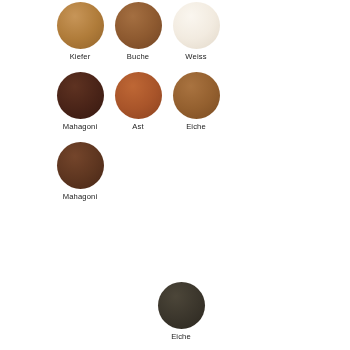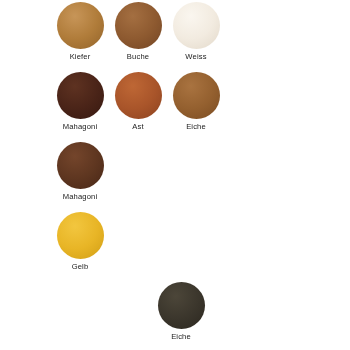--- a/index.html
+++ b/index.html
@@ -94,24 +94,20 @@
         <span class="swatch-label">Eiche</span>
       </div>
     </div>
     <div class="swatch-row">
       <div class="swatch-cell">
         <span class="swatch-disc" style="background: radial-gradient(circle at 38% 30%, rgb(116, 69, 43) 0%, rgb(94, 54, 32) 52%, rgb(71, 38, 22) 100%);"></span>
         <span class="swatch-label">Mahagoni</span>
       </div>
     </div>
     <div class="swatch-row">
-      <div class="swatch-cell">
-        <span class="swatch-disc" style="background: radial-gradient(circle at 38% 30%, rgb(242, 198, 63) 0%, rgb(232, 181, 38) 52%, rgb(208, 157, 20) 100%);"></span>
-        <span class="swatch-label">Gelb</span>
-      </div>
     </div>
     <div class="swatch-row row-single">
       <div class="swatch-cell">
         <span class="swatch-disc" style="background: radial-gradient(circle at 38% 30%, rgb(76, 70, 57) 0%, rgb(59, 54, 44) 52%, rgb(43, 39, 31) 100%);"></span>
         <span class="swatch-label">Eiche</span>
       </div>
     </div>
   </div>
 
 </body></html>

